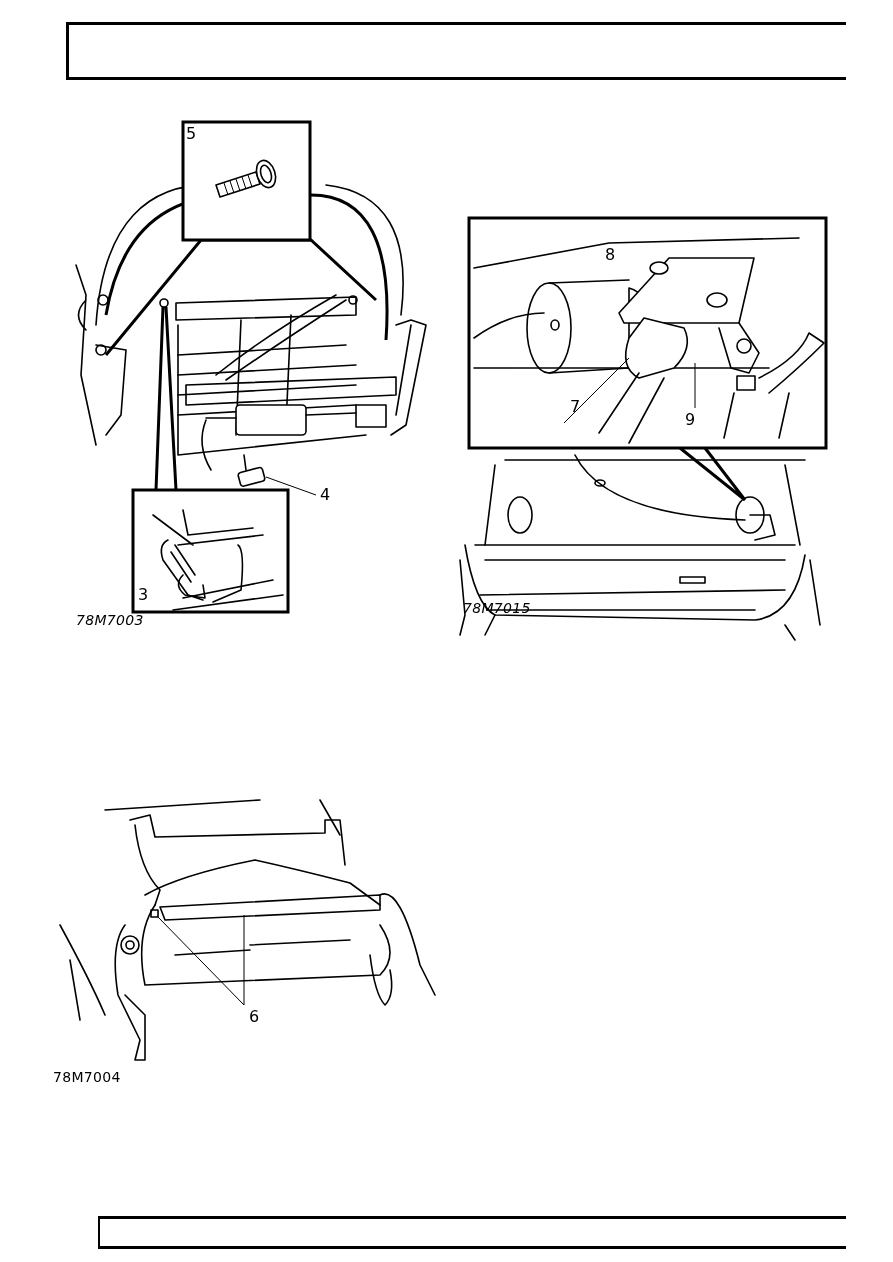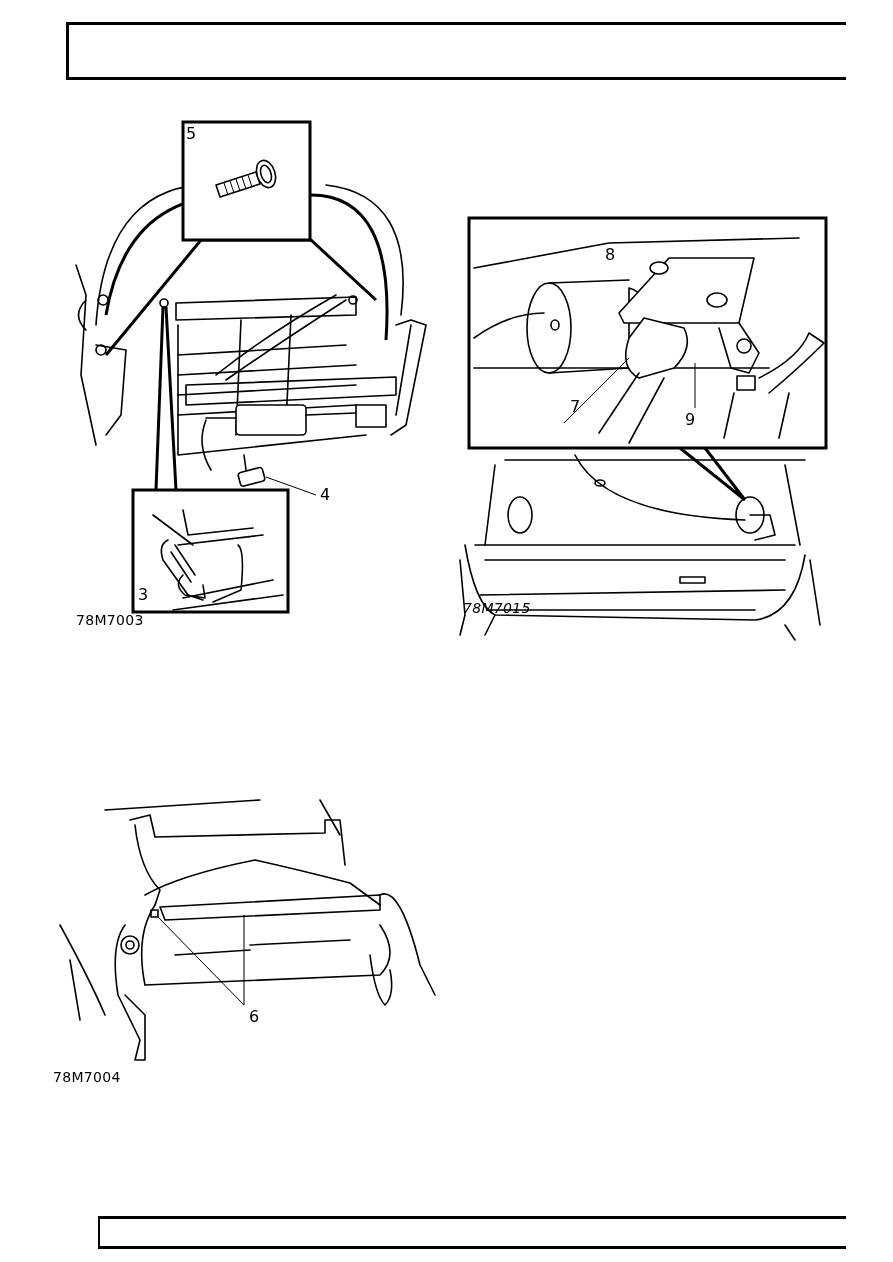--- a/index.html
+++ b/index.html
@@ -75,21 +75,21 @@
       <path class="k" d="M35 50 Q25 55 30 70 L55 105 L70 110"></path>
       <path class="k" d="M42 55 L62 85 M38 62 L58 92"></path>
       <path class="k" d="M50 85 Q40 95 52 105 L72 108 L70 95"></path>
       <path class="k" d="M105 55 Q112 60 108 100 L80 112"></path>
       <path class="k" d="M50 108 L140 90 M40 120 L150 105"></path>
     </g>
   </svg>
   <span class="callout" style="left:120px;top:9px;font-weight:normal;">5</span>
   <span class="callout" style="left:254px;top:370px;font-weight:normal;">4</span>
   <span class="callout" style="left:72px;top:470px;font-weight:normal;">3</span>
-  <span class="fig-label" style="left:10px;top:497px;">78M7003</span>
+  <span class="fig-label" style="left:10px;top:497px;font-style:italic;">78M7003</span>
 </div>
 
 <div class="fig" style="left:455px;top:215px;width:380px;height:430px;">
   <svg width="380" height="430">
 
     <path class="k" d="M10 330 Q20 390 40 400 L300 405 Q340 400 350 340"></path>
     <path class="k" d="M20 330 L340 330 M30 345 L330 345"></path>
     <path class="k" d="M40 250 L30 330 M330 250 L345 330 M50 245 L350 245"></path>
     <path class="k" d="M5 345 L10 400 L5 420 M355 345 L365 410"></path>
     <path class="k" d="M25 380 L330 375 M35 395 L300 395"></path>

